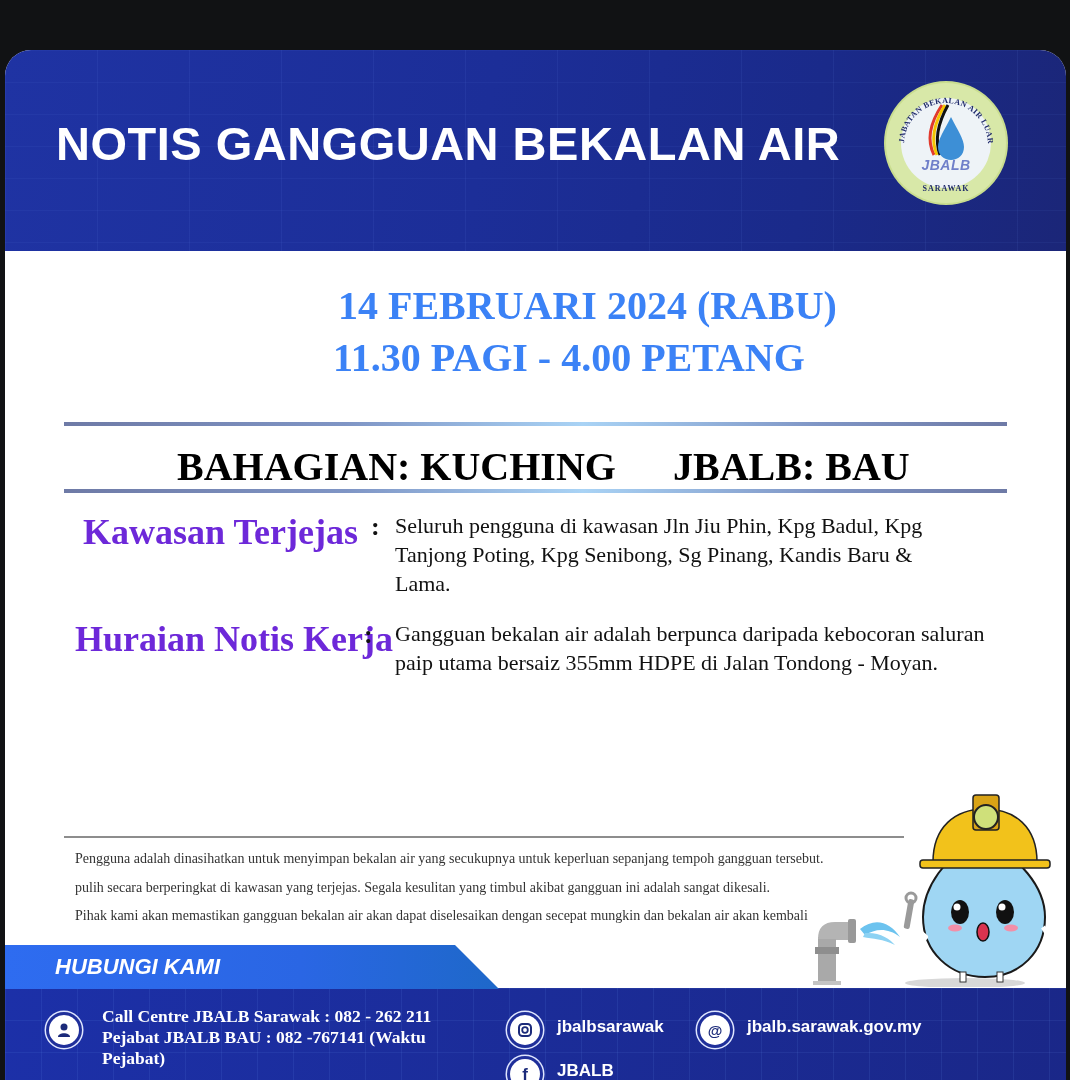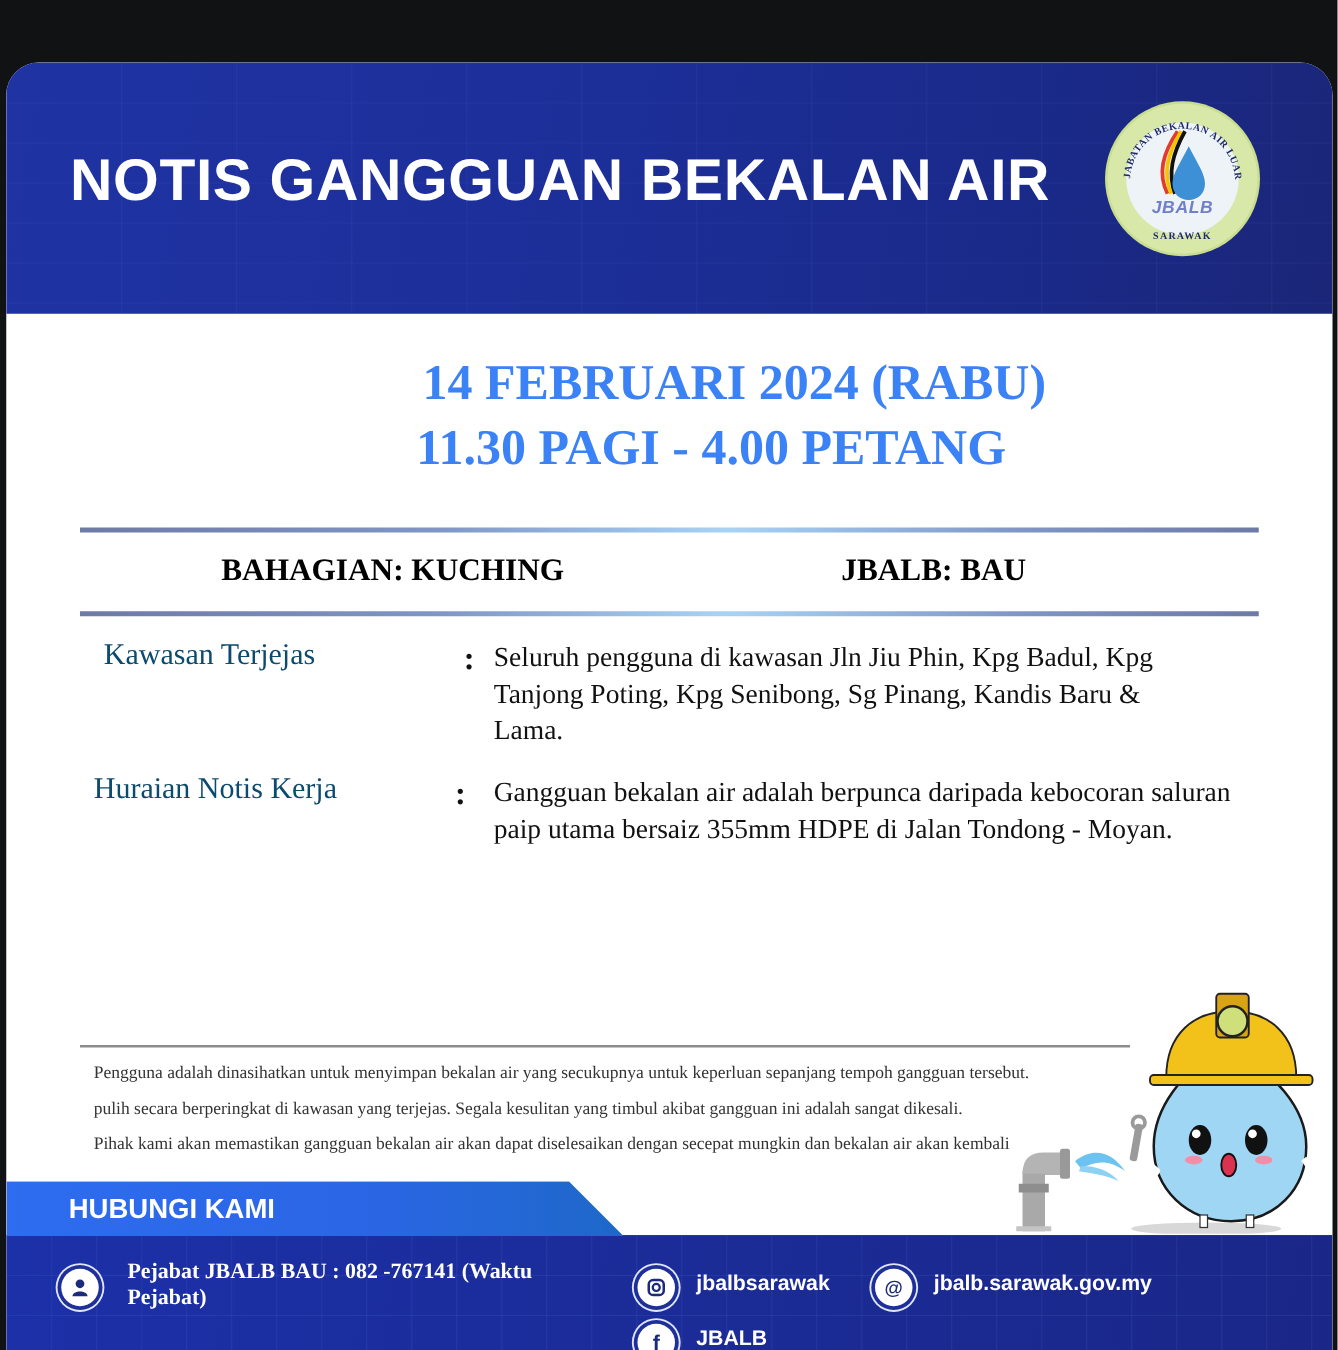--- a/index.html
+++ b/index.html
@@ -75,27 +75,27 @@
     }
     .datetime div:first-child { padding-left: 5px; }
 
     
     .rule {
       position: absolute; left: 59px; width: 943px; height: 4px;
       background: linear-gradient(90deg, #6e7aa6 0%, #7f95c5 30%, #a9d3f5 55%, #7f95c5 80%, #6e7aa6 100%);
     }
     .region {
       position: absolute; top: 393px;
-      font-weight: 700; font-size: 25px; color: #000;
+      font-weight: 700; font-size: 40px; color: #000;
       white-space: nowrap;
     }
 
     
     .info-label {
-      position: absolute; font-weight: 400; font-size: 24px; color: #0c4a6e;
+      position: absolute; font-weight: 700; font-size: 36px; color: #6d28d9;
       white-space: nowrap;
     }
     .info-colon {
       position: absolute; font-weight: 700; font-size: 26px; color: #111;
     }
     .info-value {
       position: absolute; left: 390px; width: 620px;
       font-size: 22px; line-height: 29px; color: #111;
     }
 
@@ -129,21 +129,21 @@
     }
     .contact-tab {
       position: absolute; left: 0; top: 895px;
       width: 494px; height: 44px;
       background: linear-gradient(90deg, #2e6cf0 0%, #2a66e4 60%, #1e68c9 100%);
       clip-path: polygon(0 0, 450px 0, 494px 44px, 0 44px);
     }
     .contact-title {
       position: absolute; left: 50px; top: 904px;
       font-family: "Liberation Sans", sans-serif;
-      font-weight: 700; font-size: 22px; color: #fff;
+      font-weight: 700; font-size: 22px; color: #fff; font-style: italic;
     }
     .ring-icon {
       position: absolute;
       width: 30px; height: 30px; border-radius: 50%;
       background: #fff;
       box-shadow: 0 0 0 3px #1f2f9a, 0 0 0 4.5px #dfe6ff;
       display: flex; align-items: center; justify-content: center;
     }
     .contact-text {
       position: absolute; left: 97px; top: 956px;
@@ -258,20 +258,21 @@
   <div class="contact-tab"></div>
   <div class="contact-title">HUBUNGI KAMI</div>
 
   <div class="ring-icon" style="left:44px; top:965px;">
     <svg width="16" height="16" viewBox="0 0 16 16">
         <circle cx="8" cy="5" r="3.5" fill="#1b2a7a"></circle>
         <path d="M 2 15 C 2 10, 14 10, 14 15 Z" fill="#1b2a7a"></path>
       </svg>
   </div>
   <div class="contact-text">
+    <div>Call Centre JBALB Sarawak : 082 - 262 211</div>
     <div>Pejabat JBALB BAU  : 082 -767141 (Waktu Pejabat)</div>
   </div>
 
   <div class="ring-icon" style="left:505px; top:965px;">
     <svg width="16" height="16" viewBox="0 0 16 16">
         <rect x="2" y="2" width="12" height="12" rx="3.5" fill="none" stroke="#1b2a7a" stroke-width="2"></rect>
         <circle cx="8" cy="8" r="2.8" fill="none" stroke="#1b2a7a" stroke-width="1.8"></circle>
       </svg>
   </div>
   <div class="social-text" style="left:552px; top:967px;">jbalbsarawak</div>

